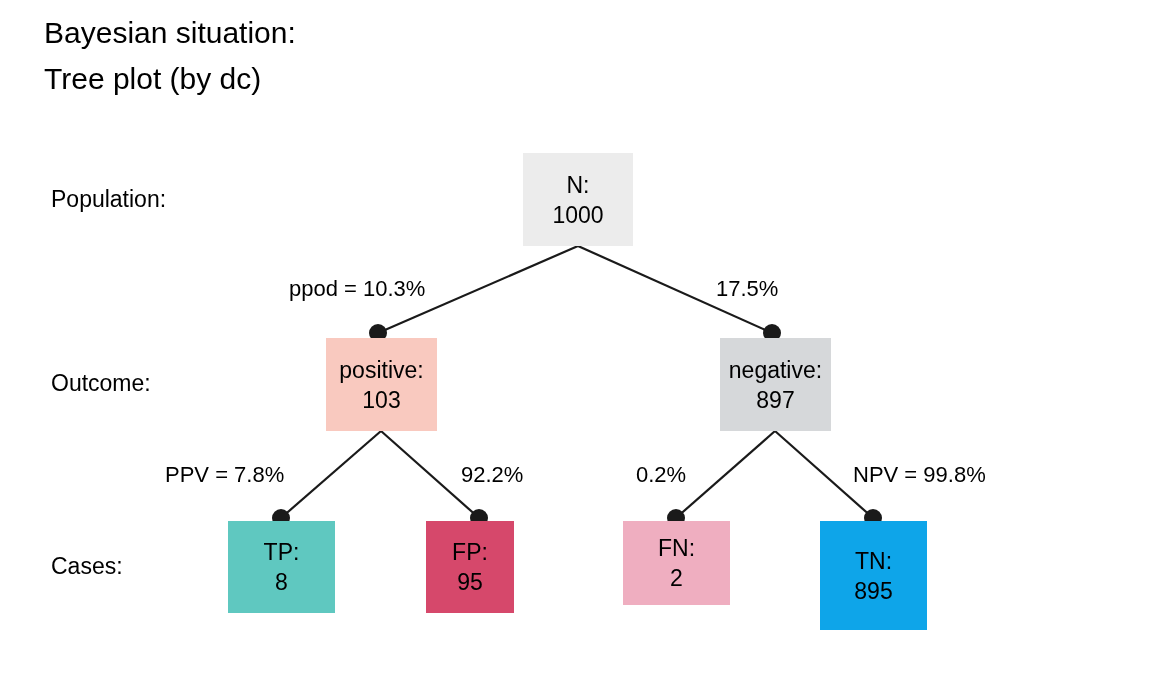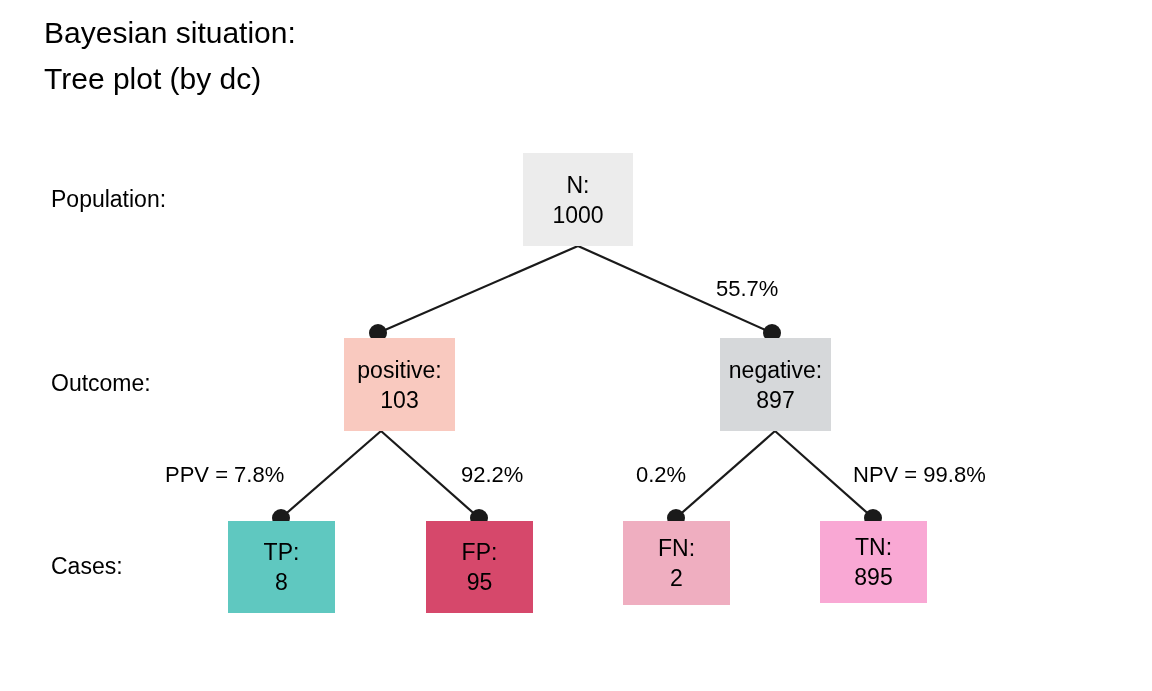--- a/index.html
+++ b/index.html
@@ -116,54 +116,55 @@
     <line class="edge-line" x1="775" y1="431" x2="873" y2="518"></line>
 
     <circle class="edge-dot" cx="378" cy="333" r="9"></circle>
     <circle class="edge-dot" cx="772" cy="333" r="9"></circle>
     <circle class="edge-dot" cx="281" cy="518" r="9"></circle>
     <circle class="edge-dot" cx="479" cy="518" r="9"></circle>
     <circle class="edge-dot" cx="676" cy="518" r="9"></circle>
     <circle class="edge-dot" cx="873" cy="518" r="9"></circle>
   </svg>
 
-  <div class="edge-label" style="left:716px; top:276px;">55.7%</div>
+  <div class="edge-label" style="left:289px; top:276px;">ppod = 10.3%</div>
+  <div class="edge-label" style="left:716px; top:276px;">17.5%</div>
   <div class="edge-label" style="left:165px; top:462px;">PPV = 7.8%</div>
   <div class="edge-label" style="left:461px; top:462px;text-align:right;">92.2%</div>
   <div class="edge-label" style="left:636px; top:462px;">0.2%</div>
   <div class="edge-label" style="left:853px; top:462px;">NPV = 99.8%</div>
 
   <div class="node" style="left:523px; top:153px; width:110px; height:93px; background:#ececec;">
     <span class="node-label">N:</span>
     <span class="node-value">1000</span>
   </div>
 
-  <div class="node" style="left:344px; top:338px; width:111px; height:93px; background:#f9c9bf;">
+  <div class="node" style="left:326px; top:338px; width:111px; height:93px; background:#f9c9bf;">
     <span class="node-label">positive:</span>
     <span class="node-value">103</span>
   </div>
 
   <div class="node" style="left:720px; top:338px; width:111px; height:93px; background:#d6d8da;">
     <span class="node-label">negative:</span>
     <span class="node-value">897</span>
   </div>
 
   <div class="node" style="left:228px; top:521px; width:107px; height:92px; background:#5fc8c0;">
     <span class="node-label">TP:</span>
     <span class="node-value">8</span>
   </div>
 
-  <div class="node" style="left:426px; top:521px; width:107px; height:92px; background:#d6486b;">
+  <div class="node" style="left:426px; top:521px; width:88px; height:92px; background:#d6486b;">
     <span class="node-label">FP:</span>
     <span class="node-value">95</span>
   </div>
 
   <div class="node" style="left:623px; top:521px; width:107px; height:84px; background:#efaec0;">
     <span class="node-label">FN:</span>
     <span class="node-value">2</span>
   </div>
 
-  <div class="node" style="left:820px; top:521px; width:107px; height:82px; background:#f9a8d4;justify-content:center;">
+  <div class="node" style="left:820px; top:521px; width:107px; height:109px; background:#0ea5e9;justify-content:center;">
     <span class="node-label">TN:</span>
     <span class="node-value">895</span>
   </div>
 
 </div>
 
 </body></html>

